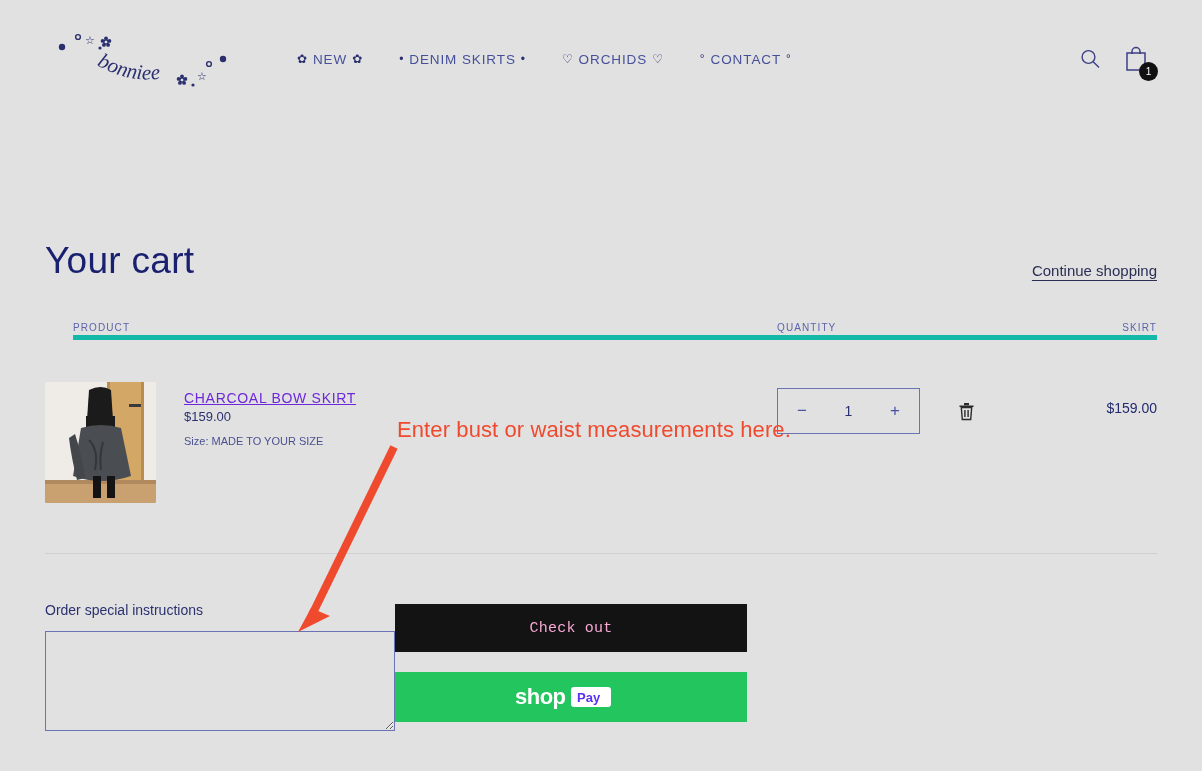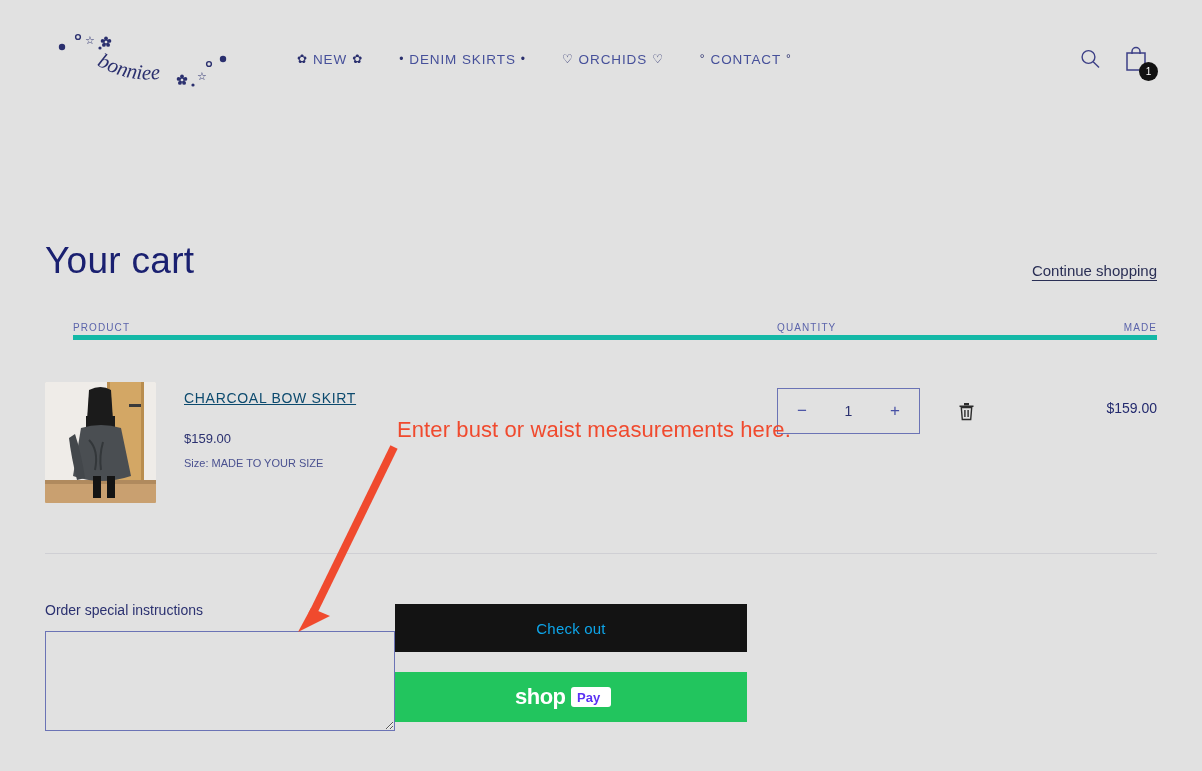--- a/index.html
+++ b/index.html
@@ -137,22 +137,22 @@
     height: 121px;
     flex: 0 0 auto;
     border-radius: 1px;
     overflow: hidden;
     background: #cfc8c2;
   }
   .prod-info { padding-top: 8px; }
   .prod-title {
     font-size: 14px;
     letter-spacing: 0.7px;
-    color: #0c4a6e;
-    margin: 0 0 25px 0;
+    color: #6d28d9;
+    margin: 0 0 3px 0;
     font-weight: 400;
   }
   .prod-price {
     font-size: 13px;
     color: #2b3170;
     margin: 0 0 11px 0;
   }
   .prod-variant {
     font-size: 11px;
     color: #4a5190;
@@ -218,25 +218,25 @@
     font-family: "Liberation Sans", sans-serif;
     font-size: 13px;
     color: #2b3170;
     padding: 8px;
   }
   .checkout-col { width: 352px; padding-top: 2px; }
   .btn-checkout {
     width: 100%;
     height: 48px;
     background: #131313;
-    color: #0ea5e9;
+    color: #f9a8d4;
     border: none;
     font-size: 15px;
     cursor: pointer;
-    font-family: Liberation Sans, sans-serif;
+    font-family: Liberation Mono, monospace;
     letter-spacing: 0.2px;
   }
   .btn-shoppay {
     width: 100%;
     height: 50px;
     background: #22c55e;
     border: none;
     margin-top: 20px;
     cursor: pointer;
     display: flex;
@@ -348,21 +348,21 @@
   <div class="cart-head">
     <h1 class="page-title">Your cart</h1>
     <a class="continue-link" href="#">Continue shopping</a>
   </div>
 
   <div class="cart-table">
 
     <div class="col-head-row">
       <div class="col-product">PRODUCT</div>
       <div class="col-qty">QUANTITY</div>
-      <div class="col-total">MADE</div>
+      <div class="col-total">SKIRT</div>
     </div>
 
     <div class="cart-row">
 
       <div class="prod-cell">
         <a class="thumb" href="#">
           <svg width="111" height="121" viewBox="0 0 111 121">
             <rect width="111" height="121" fill="#efece8"></rect>
             <rect x="62" y="0" width="37" height="108" fill="#d3a765"></rect>
             <rect x="62" y="0" width="3" height="108" fill="#b98d4e"></rect>

